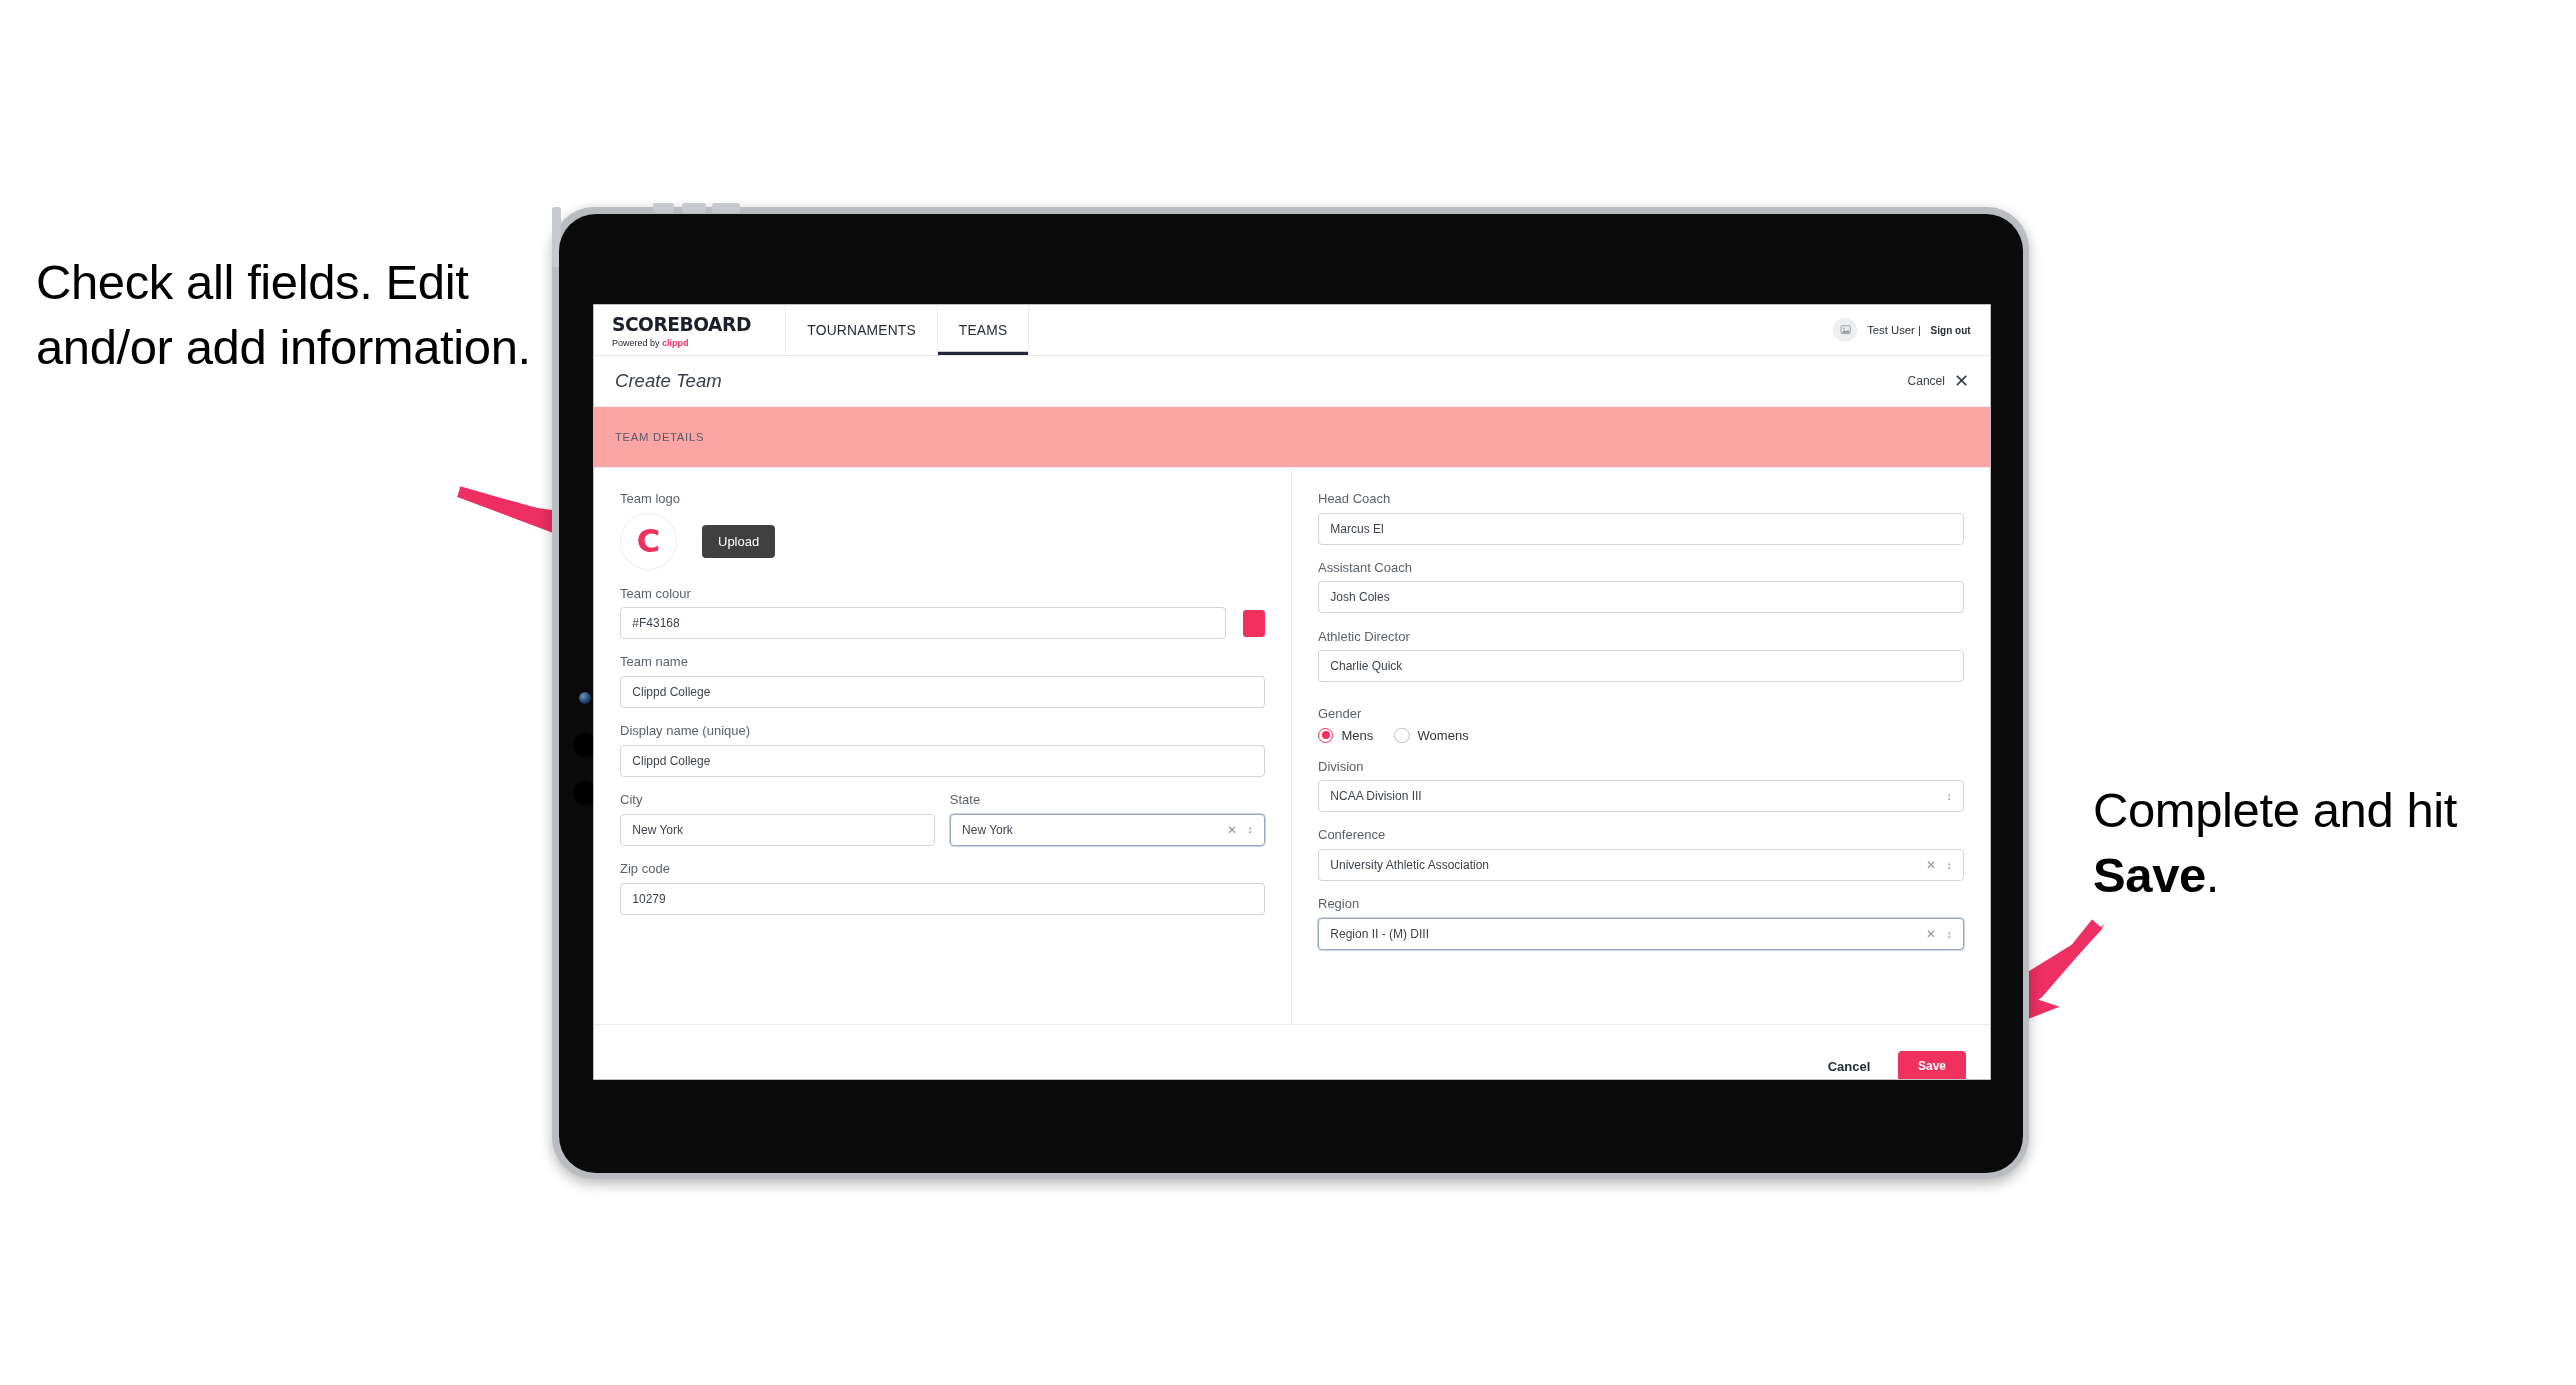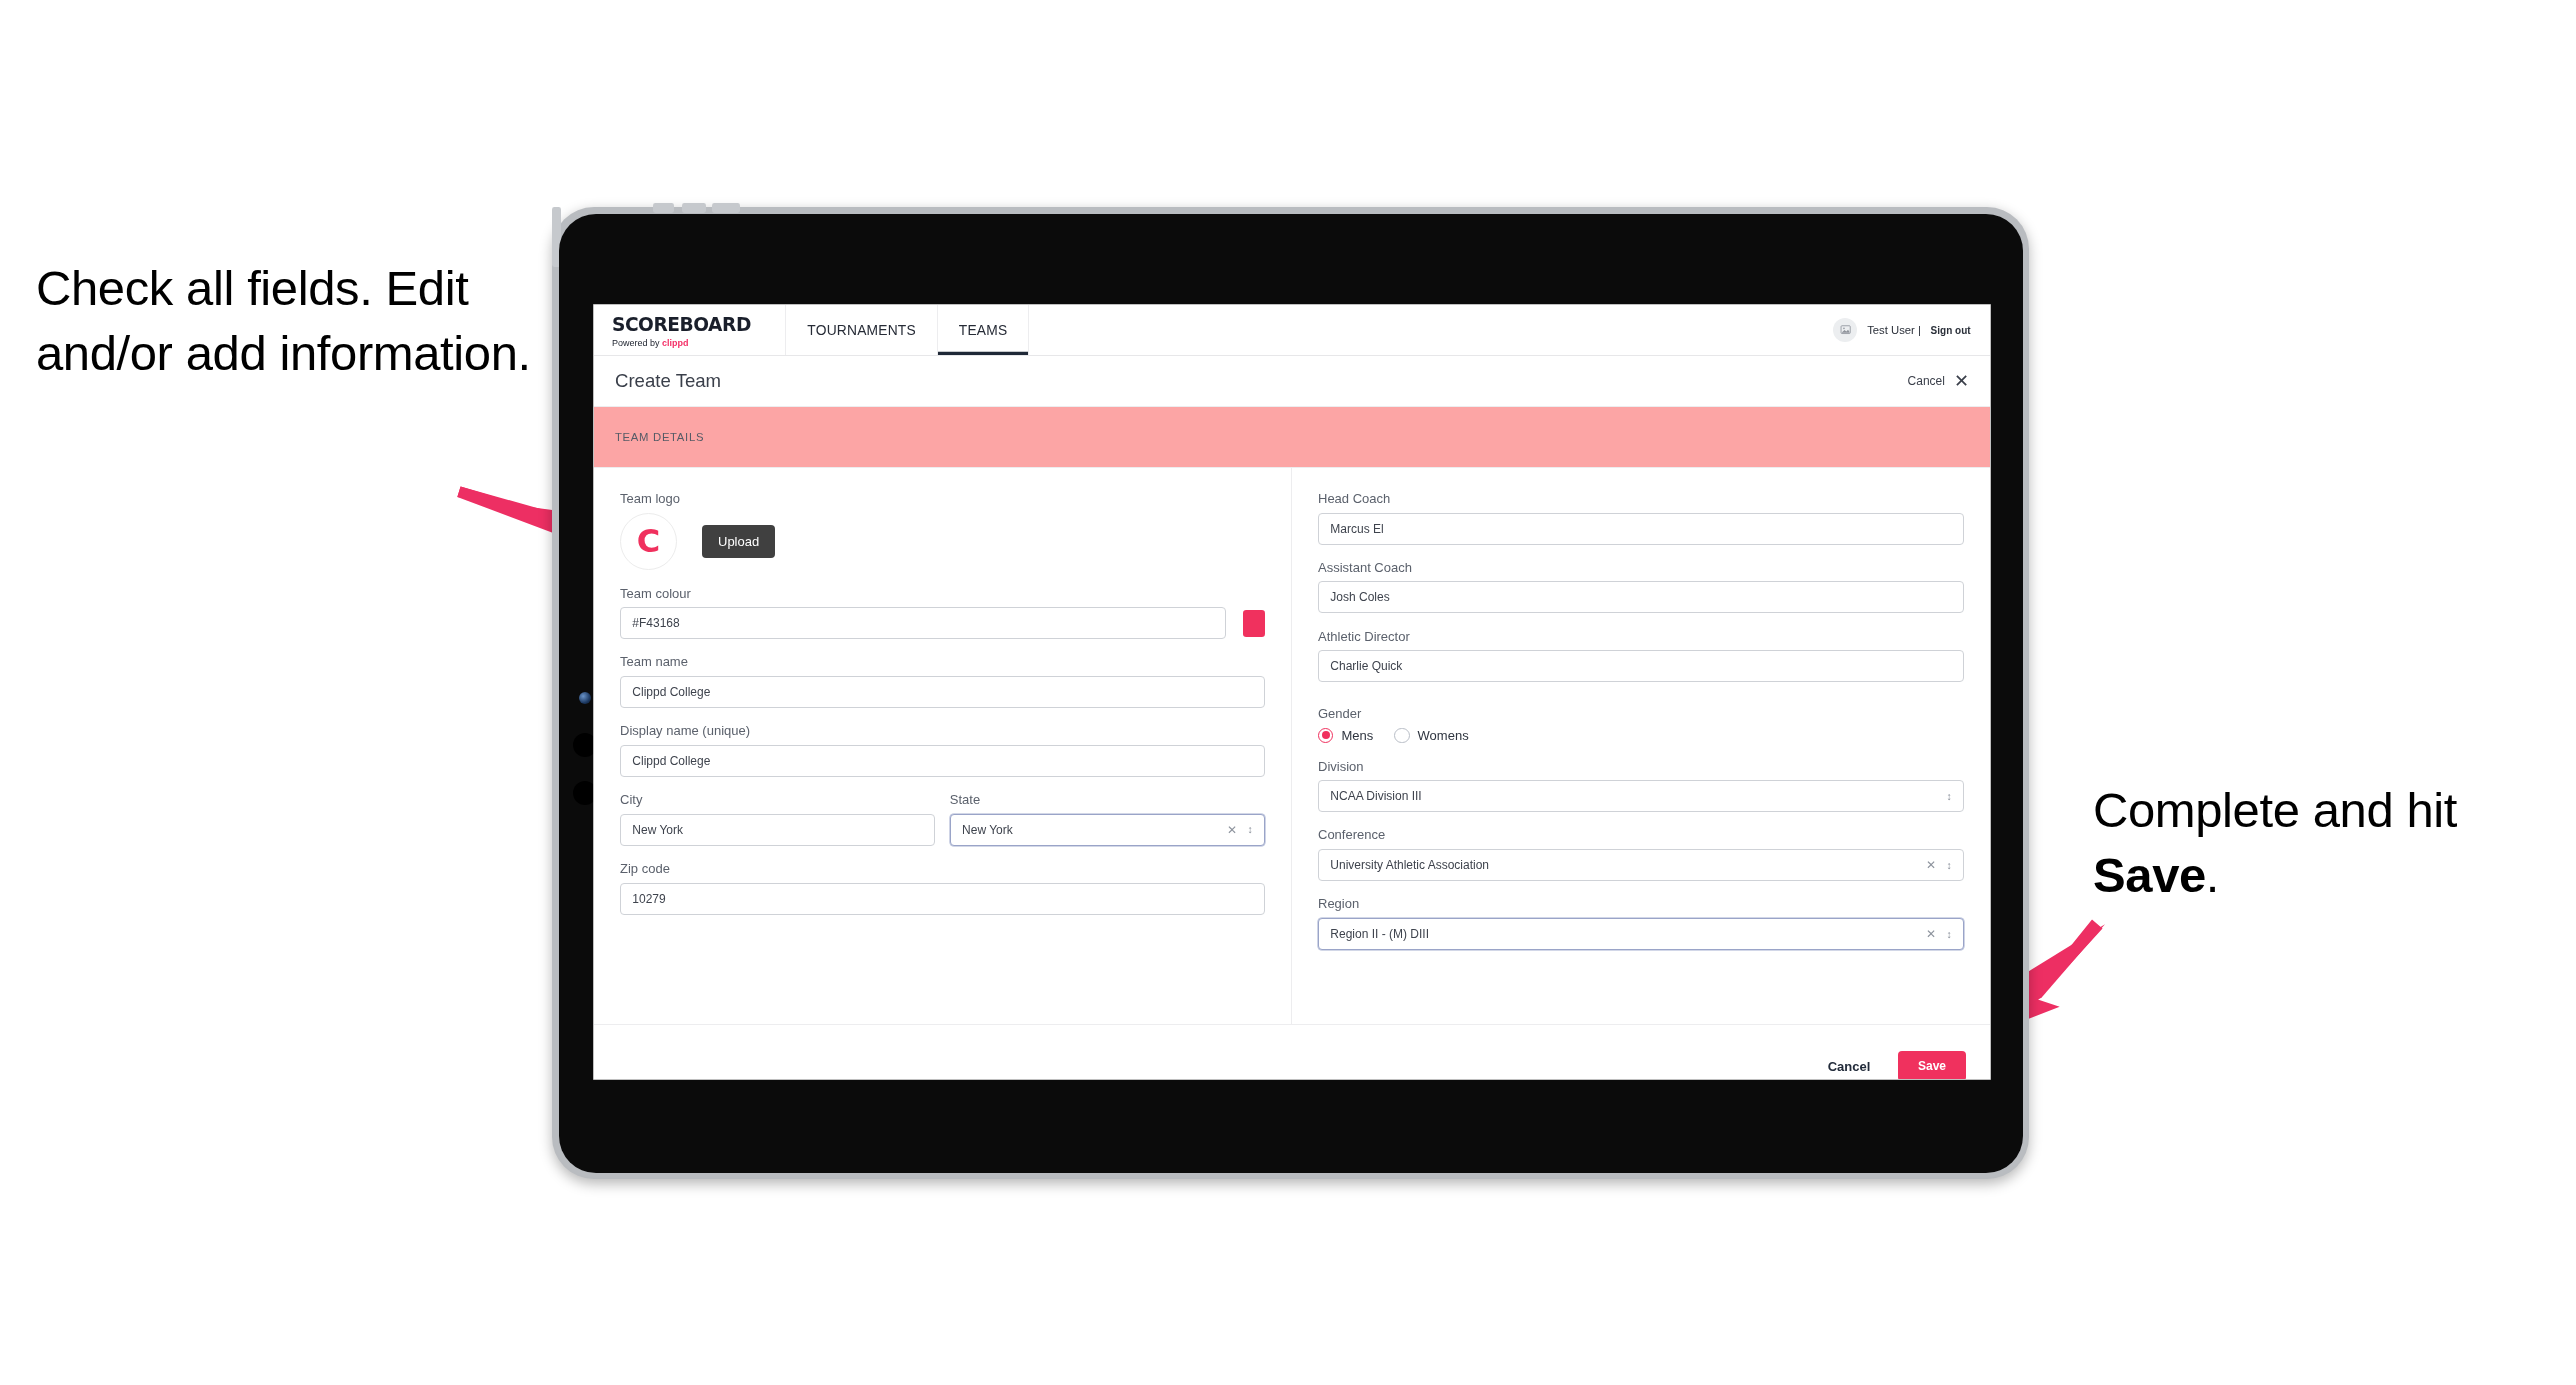--- a/index.html
+++ b/index.html
@@ -4,21 +4,21 @@
 <style>
   html,body{margin:0;padding:0;}
   body{
     width:2576px;height:1386px;background:#ffffff;
     font-family:"Liberation Sans", sans-serif;
     overflow:hidden;position:relative;
   }
 
   
   .annot{position:absolute;color:#000;font-size:49px;line-height:1.32;letter-spacing:-0.4px;}
-  #annot-left{left:36px;top:256px;width:502px;}
+  #annot-left{left:36px;top:250px;width:502px;}
   #annot-right{left:2093px;top:778px;width:438px;}
   .annot b{font-weight:bold;}
 
   .arrow{position:absolute;pointer-events:none;}
 
   
   #tablet{
     position:absolute;left:552px;top:207px;width:1477px;height:972px;
     background:#b9bcc0;
     border-radius:42px;
@@ -59,21 +59,21 @@
   .navtab.active{box-shadow:inset 0 -3.2px 0 #1f2937;}
   #header-spacer{flex:1;}
   #user-area{display:flex;align-items:center;gap:9.7px;padding-right:19.4px;}
   #avatar{width:24px;height:24px;border-radius:50%;background:#eceef0;display:flex;
           align-items:center;justify-content:center;color:#8e939b;font-size:10.5px;}
   #user-name{font-size:11.3px;color:#2a2f39;}
   #sign-out{font-size:10px;color:#2a2f39;cursor:pointer;font-weight:700;}
 
   
   #title-bar{height:50px;display:flex;align-items:center;padding:0 21px;background:#fff;}
-  #page-title{font-size:18.6px;color:#3a3f4a;}
+  #page-title{font-size:18.6px;color:#3a3f4a;font-style:italic;}
   #title-spacer{flex:1;}
   #cancel-x{display:flex;align-items:center;gap:9px;font-size:12px;color:#3a3f4a;cursor:pointer;}
   #cancel-x .xg{font-size:18px;line-height:1;}
 
   
   #section-strip{height:36px;background:#fca5a5;border-top:0.8px solid #ededef;border-bottom:0.8px solid #ededef;
                  display:flex;align-items:center;padding:12px 21px;font-size:11.3px;color:#555b66;letter-spacing:0.7px;}
 
   
   #form-body{display:flex;height:556px;}

